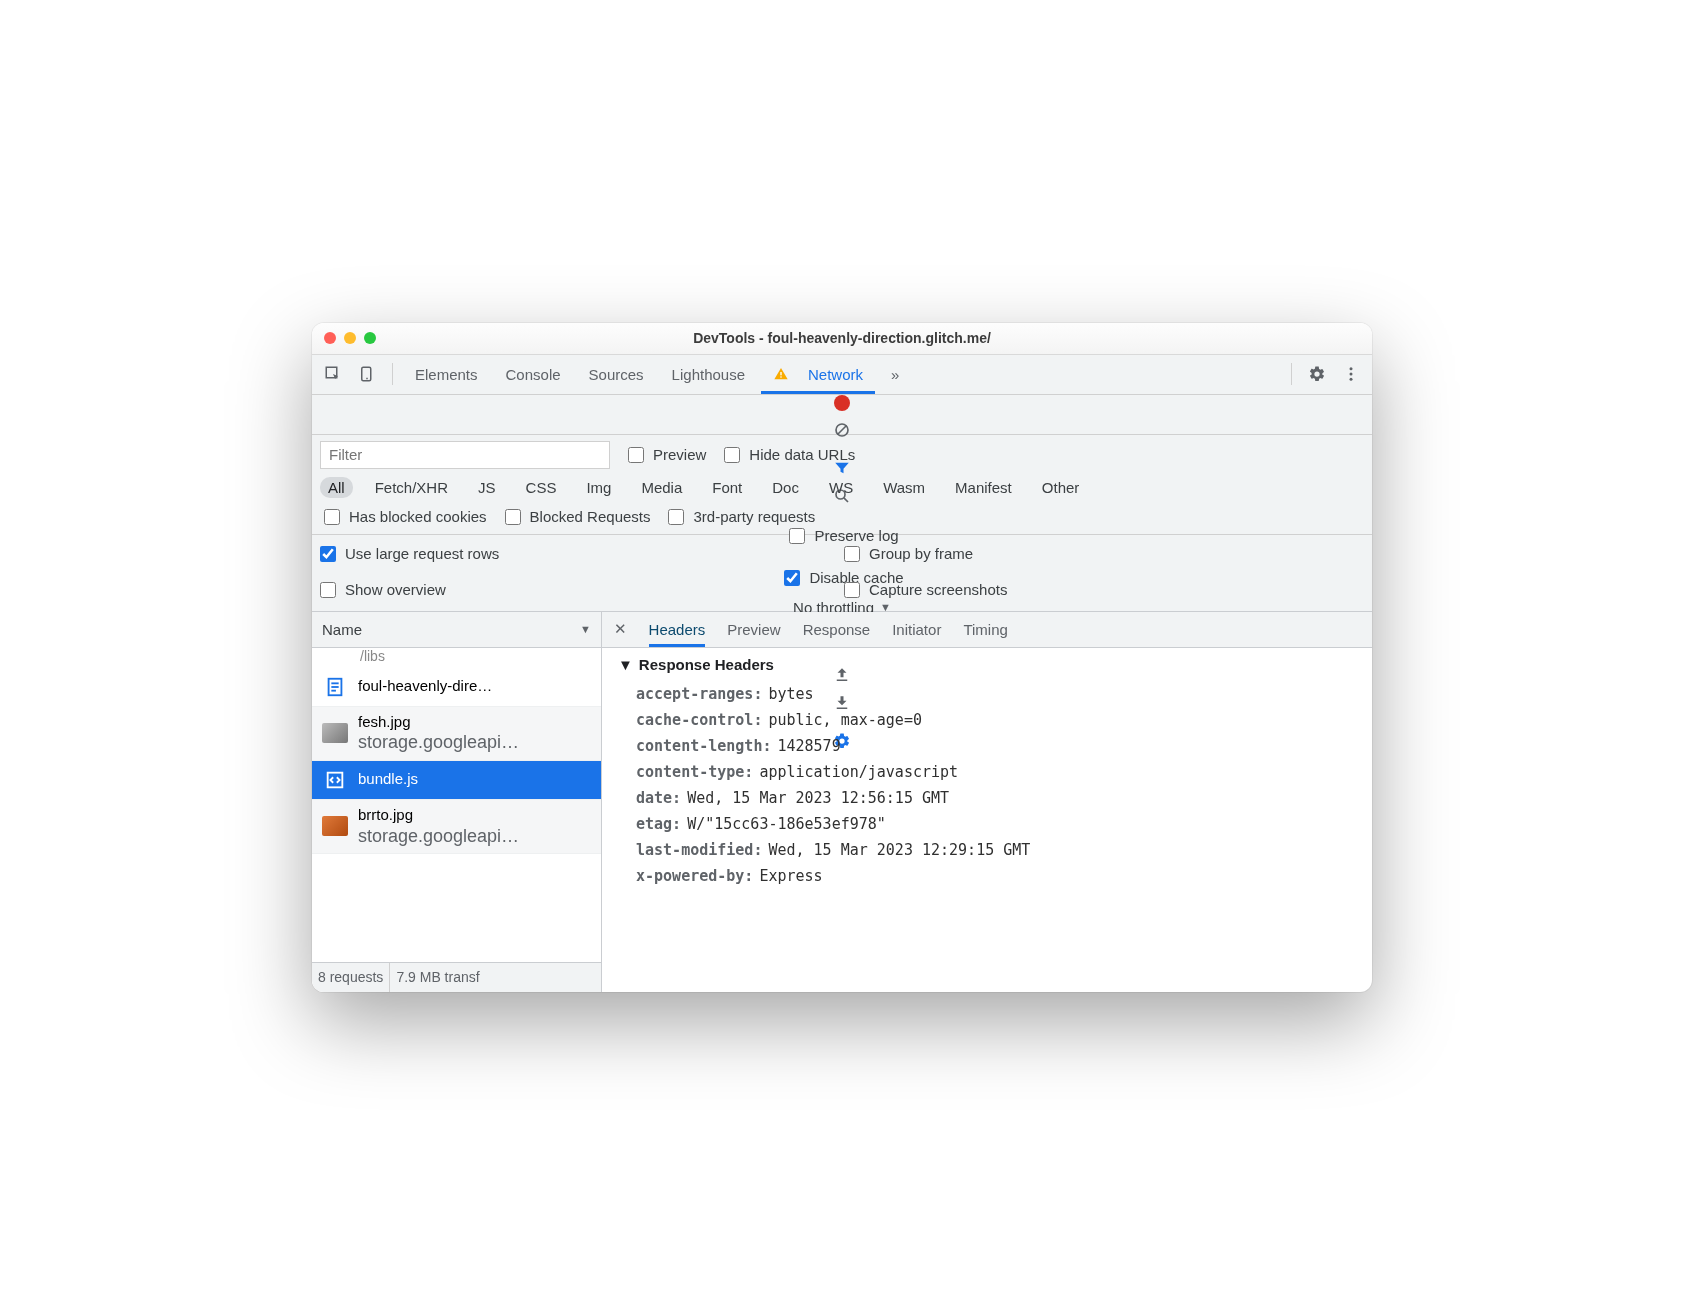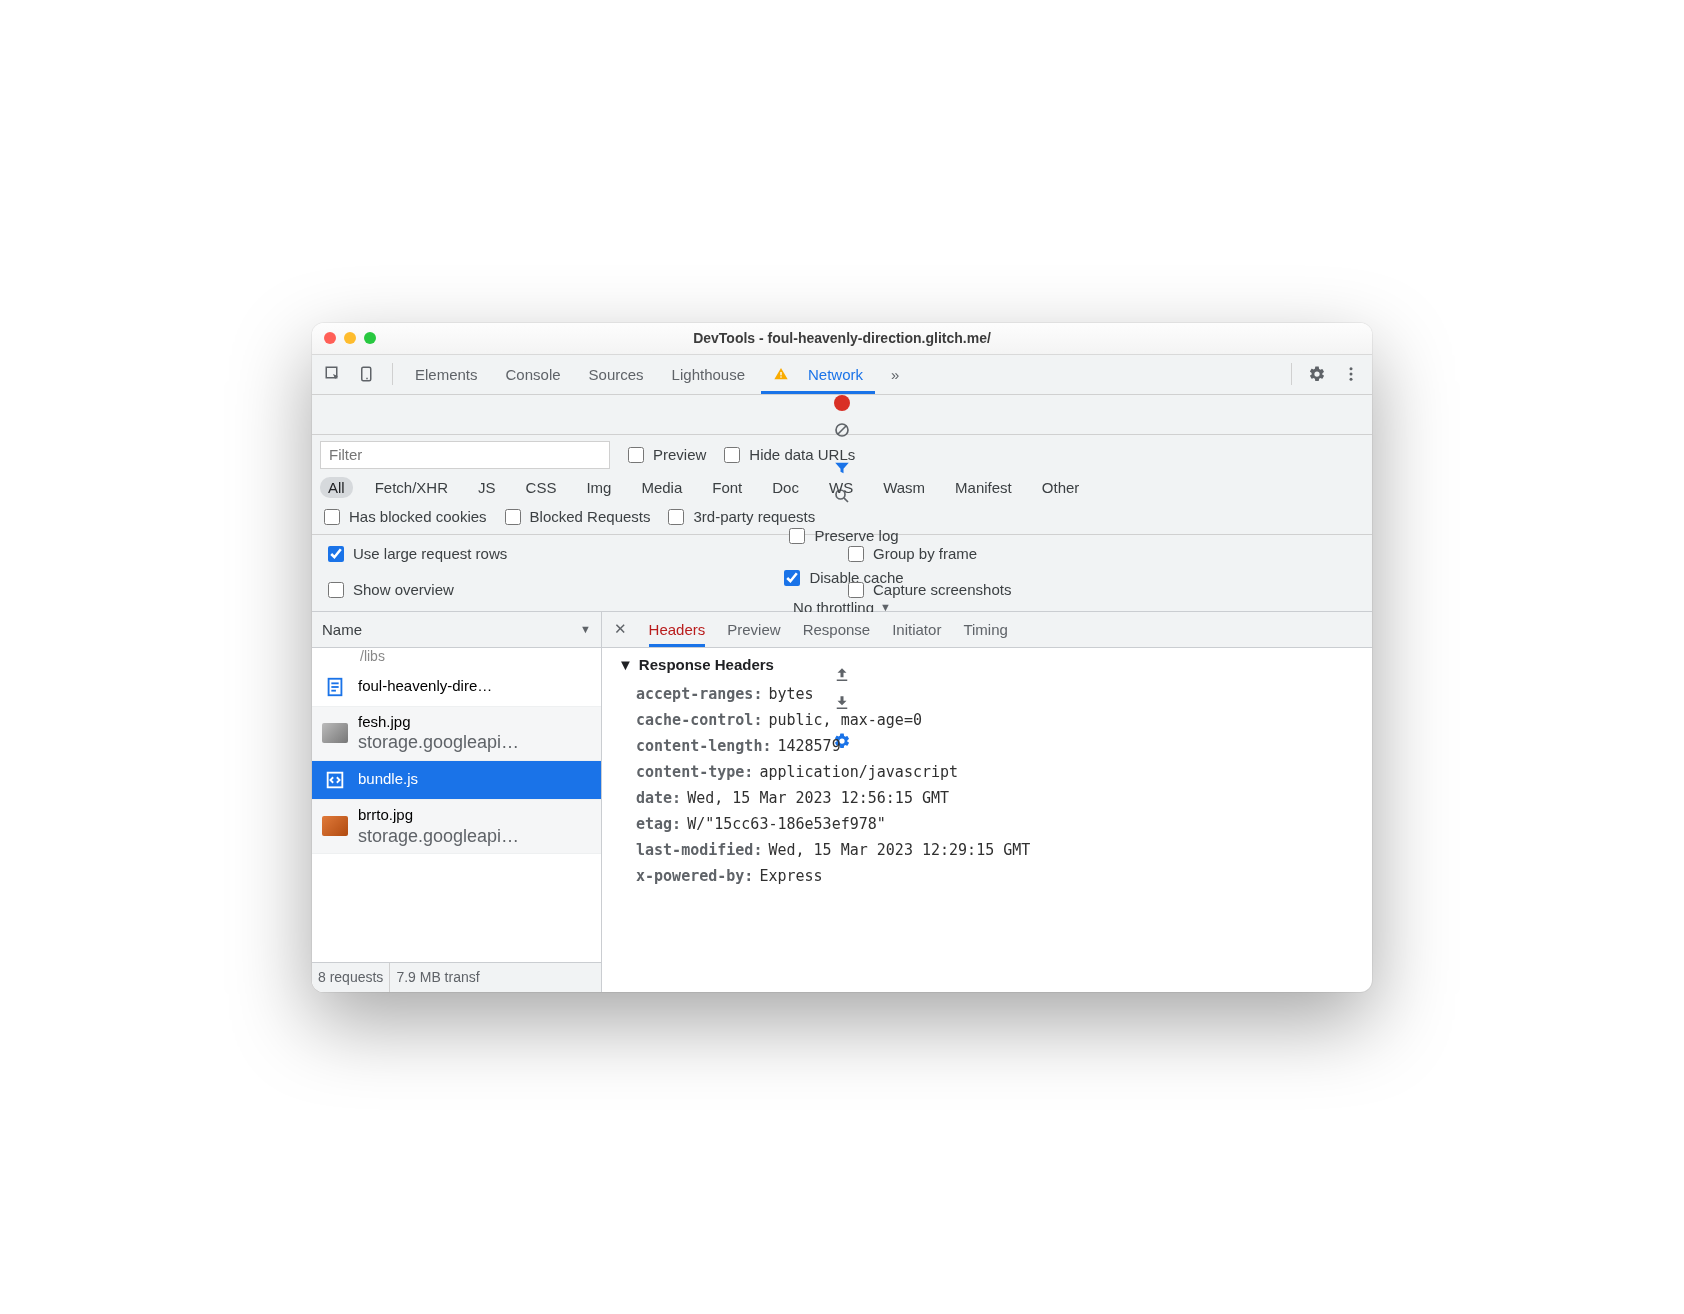--- a/index.html
+++ b/index.html
@@ -71,42 +71,42 @@
     display:flex; flex-direction:column; gap:8px;
   }
   .frow { display:flex; align-items:center; gap:14px; flex-wrap:wrap;}
   .filter-input { width: 290px; height:28px; border:1px solid #d0d0d0; background:#fff; padding:0 8px; font-size:15px; color:#b91c1c;}
   .pill { padding:2px 8px; border-radius:10px; cursor:pointer;}
   .pill.active { background:#d6d9dc; color:#202124;}
   .ftypes { display:flex; gap:14px;}
 
   .settings {
     background:#f1f3f4; border-bottom:1px solid #cacdd1;
-    padding:8px 8px 10px 12px; font-size:15px; color:#3c4043;
+    padding:8px 8px 10px 4px; font-size:15px; color:#3c4043;
     display:grid; grid-template-columns:1fr 1fr; row-gap:14px;
   }
 
   .content { display:flex; height: 380px; }
   .reqlist { width:290px; border-right:1px solid #cacdd1; display:flex; flex-direction:column; background:#fff;}
   .reqhead { height:36px; display:flex; align-items:center; justify-content:space-between; padding:0 10px; font-size:15px; color:#3c4043; border-bottom:1px solid #cacdd1; background:#f1f3f4;}
   .reqrows { flex:1; overflow:hidden; font-size:15px;}
   .partial { color:#888; padding:0 14px 4px 48px; font-size:14px;}
   .row { display:flex; align-items:center; gap:10px; padding:6px 10px; border-bottom:1px solid #eef0f1; cursor:pointer;}
   .row.alt { background:#f5f6f7;}
   .row.sel { background:#1a73e8; color:#fff;}
   .row .ico { width:26px; height:26px; flex-shrink:0; display:flex; align-items:center; justify-content:center;}
   .row .txt { display:flex; flex-direction:column; line-height:1.25; overflow:hidden;}
   .row .sub { color:#5f6368; font-size:18px;}
   .thumb { width:26px; height:20px; background:linear-gradient(135deg,#bbb,#777); border-radius:2px;}
   .thumb.orange { background:linear-gradient(135deg,#e07a3a,#b04a10);}
 
   .detail { flex:1; display:flex; flex-direction:column;}
   .dtabs { height:36px; display:flex; align-items:center; gap:22px; padding:0 12px; border-bottom:1px solid #cacdd1; font-size:15px; color:#5f6368; background:#f1f3f4;}
   .dtab { height:100%; display:flex; align-items:center; cursor:pointer;}
-  .dtab.active { color:#b91c1c; box-shadow:inset 0 -3px 0 #1a73e8;}
+  .dtab.active { color:#0c4a6e; box-shadow:inset 0 -3px 0 #1a73e8;}
   .closebtn { cursor:pointer; color:#5f6368;}
   .dbody { flex:1; overflow:auto; padding:8px 16px; font-size:15px;}
   .sect { font-weight:700; color:#202124; display:flex; align-items:center; gap:6px; margin-bottom:8px;}
   .hdrrow { display:flex; gap:6px; padding:4px 0 4px 18px; font-family:ui-monospace,Menlo,Consolas,monospace; font-size:15px;}
   .hkey { font-weight:700; color:#5f6368;}
   .hval { color:#303030;}
 
   .status { height:30px; border-top:1px solid #cacdd1; background:#f1f3f4; display:flex; align-items:center; font-size:14px; color:#5f6368;}
   .status span { padding:0 6px; border-right:1px solid #d0d0d0; height:100%; display:flex; align-items:center;}
 

